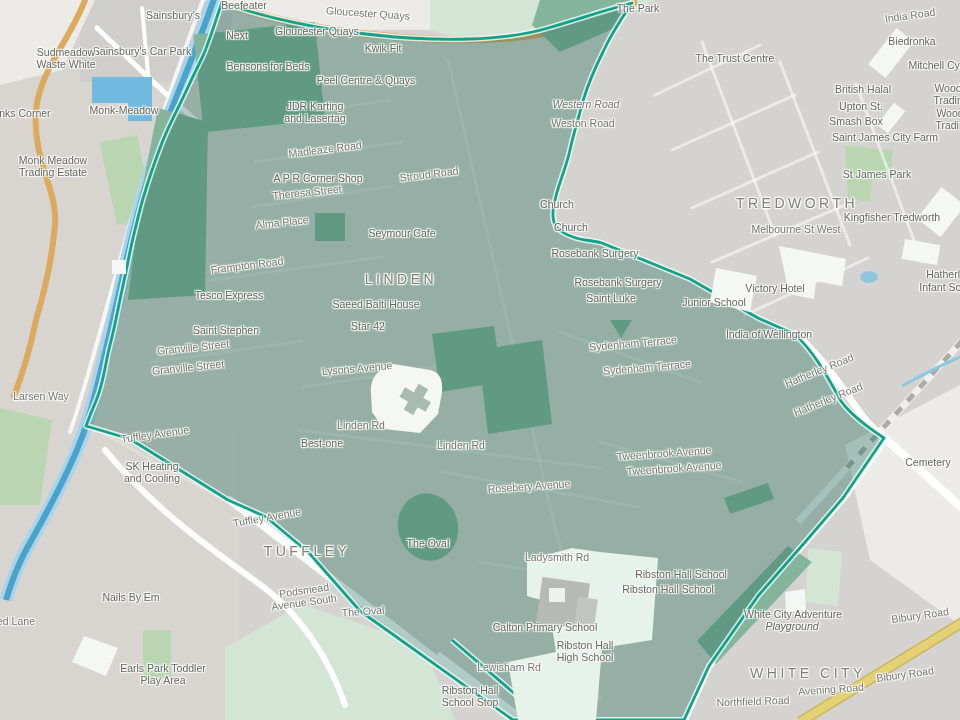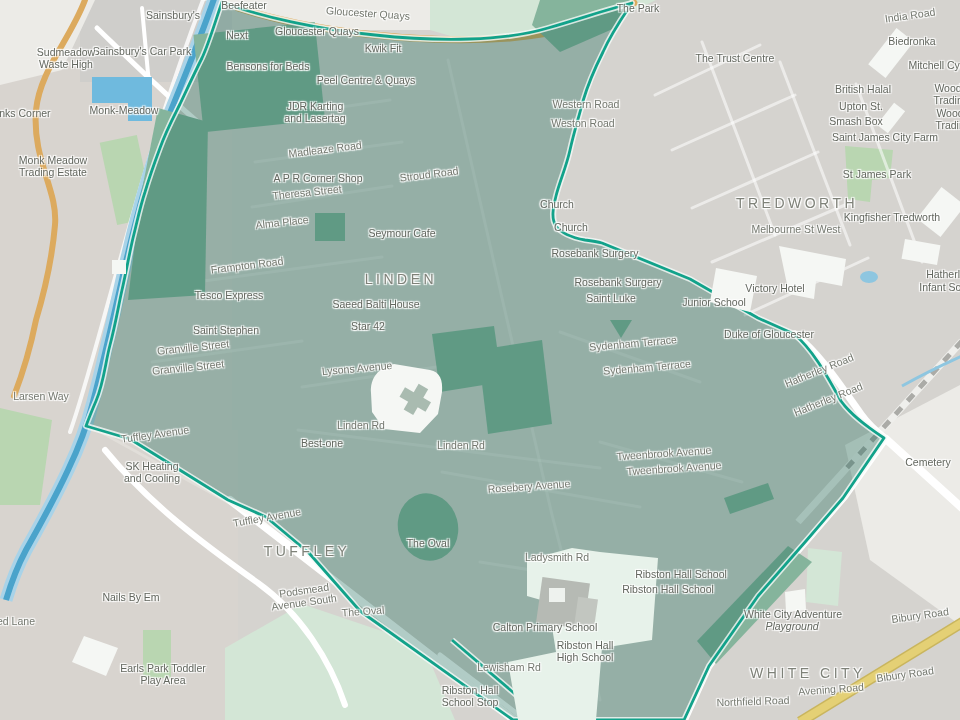--- a/index.html
+++ b/index.html
@@ -180,21 +180,21 @@
 
   <div id="labels">
       <span class="lbl poi" style="left: 173px; top: 15px;">Sainsbury's</span>
       <span class="lbl poi" style="left: 142px; top: 51px;">Sainsbury's Car Park</span>
       <span class="lbl poi" style="left: 244px; top: 5px;">Beefeater</span>
       <span class="lbl road" style="left: 368px; top: 13px; transform: translate(-50%, -50%) rotate(4deg);">Gloucester Quays</span>
       <span class="lbl poi" style="left: 317px; top: 31px;">Gloucester Quays</span>
       <span class="lbl poi" style="left: 237px; top: 35px;">Next</span>
       <span class="lbl poi" style="left: 383px; top: 48px;">Kwik Fit</span>
       <span class="lbl poi" style="left: 66px; top: 52px;">Sudmeadow</span>
-      <span class="lbl poi" style="left: 66px; top: 64px;">Waste High</span>
+      <span class="lbl poi" style="left: 66px; top: 64px;">Waste White</span>
       <span class="lbl poi" style="left: 268px; top: 66px;">Bensons for Beds</span>
       <span class="lbl poi" style="left: 366px; top: 80px;">Peel Centre &amp; Quays</span>
       <span class="lbl poi" style="left: 315px; top: 106px;">JDR Karting</span>
       <span class="lbl poi" style="left: 315px; top: 118px;">and Lasertag</span>
       <span class="lbl poi" style="left: 124px; top: 110px;">Monk-Meadow</span>
       <span class="lbl poi" style="left: 22px; top: 113px;">anks Corner</span>
       <span class="lbl poi" style="left: 638px; top: 8px;">The Park</span>
       <span class="lbl road" style="left: 910px; top: 15px; transform: translate(-50%, -50%) rotate(-8deg);">India Road</span>
       <span class="lbl poi" style="left: 912px; top: 41px;">Biedronka</span>
       <span class="lbl poi" style="left: 735px; top: 58px;">The Trust Centre</span>
@@ -203,21 +203,21 @@
       <span class="lbl poi" style="left: 951px; top: 100px;">Trading</span>
       <span class="lbl poi" style="left: 863px; top: 89px;">British Halal</span>
       <span class="lbl poi" style="left: 861px; top: 106px;">Upton St.</span>
       <span class="lbl poi" style="left: 950px; top: 113px;">Wood</span>
       <span class="lbl poi" style="left: 953px; top: 125px;">Trading</span>
       <span class="lbl poi" style="left: 856px; top: 121px;">Smash Box</span>
       <span class="lbl poi" style="left: 885px; top: 137px;">Saint James City Farm</span>
       <span class="lbl poi" style="left: 53px; top: 160px;">Monk Meadow</span>
       <span class="lbl poi" style="left: 53px; top: 172px;">Trading Estate</span>
       <span class="lbl road" style="left: 325px; top: 149px; transform: translate(-50%, -50%) rotate(-7deg);">Madleaze Road</span>
-      <span class="lbl road" style="left: 586px; top: 104px;">Western Road</span>
+      <span class="lbl road" style="left: 586px; top: 104px; font-style: italic;">Western Road</span>
       <span class="lbl road" style="left: 583px; top: 123px;">Weston Road</span>
       <span class="lbl road" style="left: 429px; top: 174px; transform: translate(-50%, -50%) rotate(-7deg);">Stroud Road</span>
       <span class="lbl poi" style="left: 318px; top: 178px;">A P R Corner Shop</span>
       <span class="lbl road" style="left: 307px; top: 192px; transform: translate(-50%, -50%) rotate(-6deg);">Theresa Street</span>
       <span class="lbl poi" style="left: 877px; top: 174px;">St James Park</span>
       <span class="lbl place" style="left: 797px; top: 203px;">TREDWORTH</span>
       <span class="lbl poi" style="left: 557px; top: 204px;">Church</span>
       <span class="lbl poi" style="left: 892px; top: 217px;">Kingfisher Tredworth</span>
       <span class="lbl road" style="left: 282px; top: 222px; transform: translate(-50%, -50%) rotate(-6deg);">Alma Place</span>
       <span class="lbl poi" style="left: 571px; top: 227px;">Church</span>
@@ -227,21 +227,21 @@
       <span class="lbl road" style="left: 247px; top: 265px; transform: translate(-50%, -50%) rotate(-7deg);">Frampton Road</span>
       <span class="lbl place" style="left: 401px; top: 279px;">LINDEN</span>
       <span class="lbl poi" style="left: 618px; top: 282px;">Rosebank Surgery</span>
       <span class="lbl poi" style="left: 775px; top: 288px;">Victory Hotel</span>
       <span class="lbl poi" style="left: 229px; top: 295px;">Tesco Express</span>
       <span class="lbl poi" style="left: 611px; top: 298px; text-align: center;">Saint Luke</span>
       <span class="lbl poi" style="left: 714px; top: 302px;">Junior School</span>
       <span class="lbl poi" style="left: 376px; top: 304px;">Saeed Balti House</span>
       <span class="lbl poi" style="left: 368px; top: 326px;">Star 42</span>
       <span class="lbl poi" style="left: 226px; top: 330px;">Saint Stephen</span>
-      <span class="lbl poi" style="left: 769px; top: 334px;">Duke of Gloucester</span>
+      <span class="lbl poi" style="left: 769px; top: 334px;">India of Wellington</span>
       <span class="lbl road" style="left: 633px; top: 343px; transform: translate(-50%, -50%) rotate(-5deg);">Sydenham Terrace</span>
       <span class="lbl road" style="left: 193px; top: 347px; transform: translate(-50%, -50%) rotate(-6deg);">Granville Street</span>
       <span class="lbl road" style="left: 188px; top: 367px; transform: translate(-50%, -50%) rotate(-6deg);">Granville Street</span>
       <span class="lbl road" style="left: 647px; top: 367px; transform: translate(-50%, -50%) rotate(-5deg);">Sydenham Terrace</span>
       <span class="lbl road" style="left: 357px; top: 368px; transform: translate(-50%, -50%) rotate(-5deg);">Lysons Avenue</span>
       <span class="lbl road" style="left: 819px; top: 370px; transform: translate(-50%, -50%) rotate(-22deg);">Hatherley Road</span>
       <span class="lbl road" style="left: 828px; top: 399px; transform: translate(-50%, -50%) rotate(-22deg);">Hatherley Road</span>
       <span class="lbl road" style="left: 27px; top: 396px; padding-left: 28px;">Larsen Way</span>
       <span class="lbl road" style="left: 361px; top: 425px;">Linden Rd</span>
       <span class="lbl road" style="left: 155px; top: 434px; transform: translate(-50%, -50%) rotate(-8deg);">Tuffley Avenue</span>

